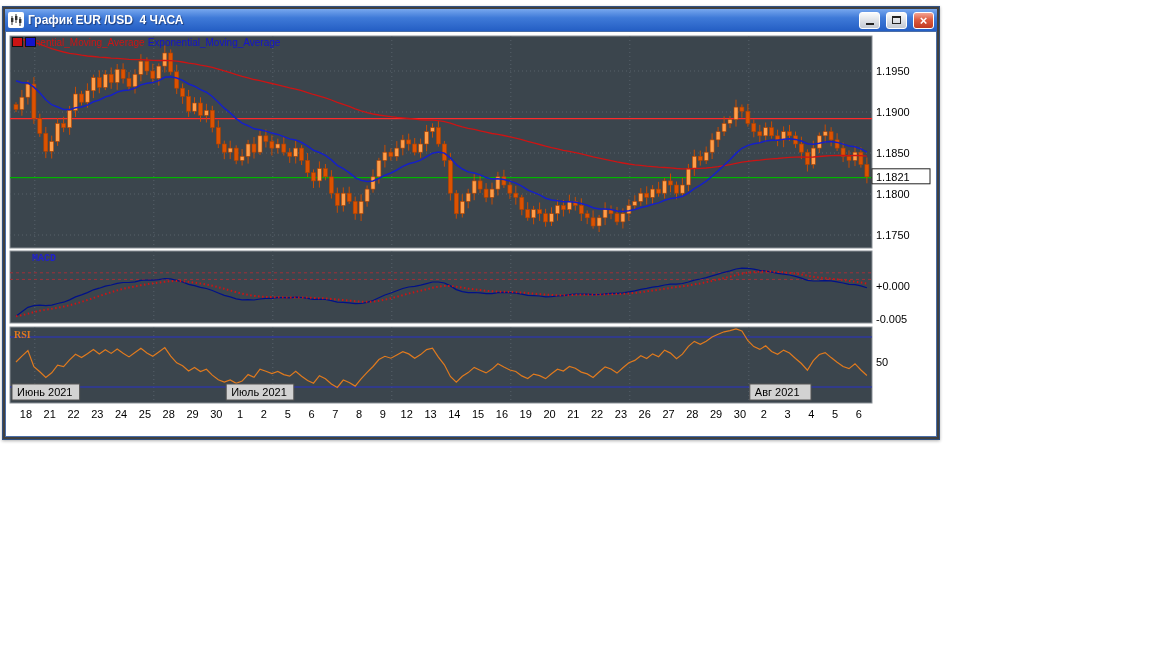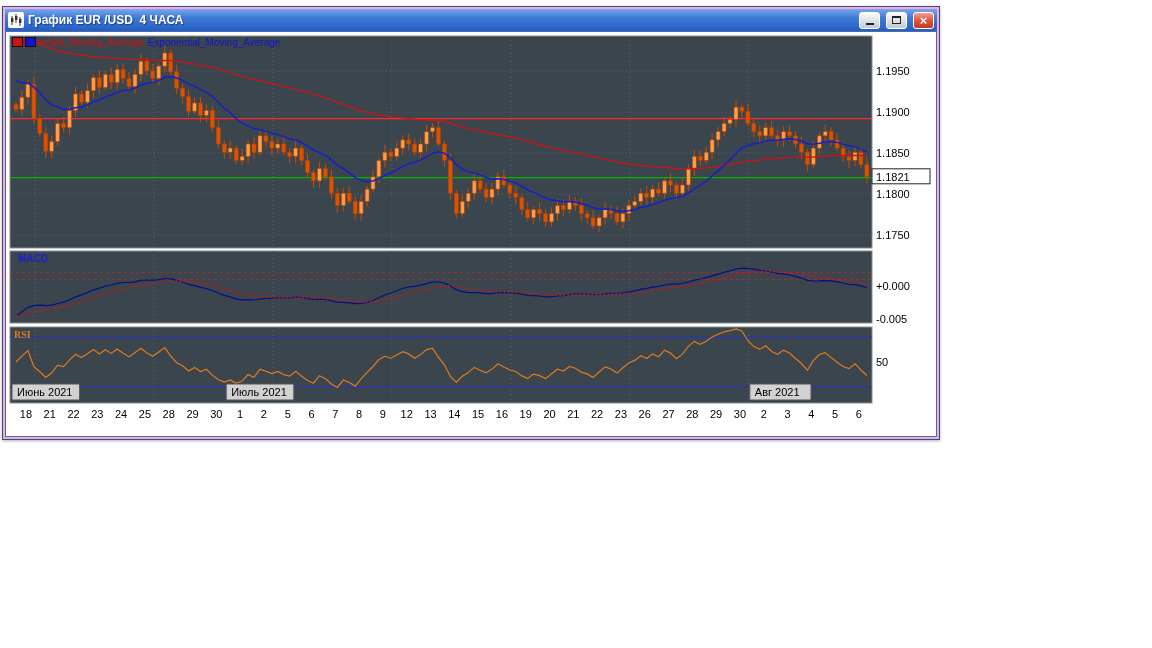--- a/index.html
+++ b/index.html
@@ -1,33 +1,33 @@
 <!DOCTYPE html>
 <html><head>
 <meta charset="utf-8">
 <style>
   html,body{margin:0;padding:0;}
   body{width:1152px;height:648px;background:#ffffff;font-family:"Liberation Sans",sans-serif;overflow:hidden;position:relative;}
-  .window{position:absolute;left:2px;top:6px;width:938px;border:1px solid #31507f;background:#f9a8d4;padding:2px;box-sizing:border-box;box-shadow:0 1px 3px rgba(0,0,0,.3);}
+  .window{position:absolute;left:2px;top:6px;width:938px;border:1px solid #31507f;background:#404040;padding:2px;box-sizing:border-box;box-shadow:0 1px 3px rgba(0,0,0,.3);}
   .titlebar{height:22px;display:flex;align-items:center;gap:4px;padding:0 3px;background:linear-gradient(180deg,#77a7ee 0%,#3f7ad8 40%,#245ec4 100%);}
   .title{flex:1;color:#fff;font-size:12px;font-weight:700;text-shadow:1px 1px 1px #1c3e7e;white-space:pre;}
   .wbtn{width:21px;height:17px;border:1px solid #fff;border-radius:3px;display:flex;align-items:center;justify-content:center;box-sizing:border-box;padding:0;cursor:pointer;margin-left:2px;}
   .btn-min,.btn-max{background:linear-gradient(180deg,#fbfbfb,#c2c9d4);}
   .btn-close{background:linear-gradient(180deg,#f5a493,#dd5b40 45%,#c03a22);}
   .glyph-min{width:8px;height:2px;background:#222;margin-top:8px;}
   .glyph-max{width:9px;height:8px;border:1px solid #222;border-top-width:2px;box-sizing:border-box;}
   .btn-close span{color:#fff;font-size:13px;font-weight:700;line-height:1;}
   .client{position:relative;height:404px;background:#ffffff;border:1px solid #4a6ea8;overflow:hidden;}
   #chart-svg{display:block;}
   svg text{font-family:"Liberation Sans",sans-serif;}
   .legend{position:absolute;left:6px;top:5px;font-size:10px;white-space:nowrap;}
   .legend-chips{position:absolute;left:0;top:0;display:flex;gap:2px;}
   .legend-chip{width:11px;height:10px;border:1px solid #111;box-sizing:border-box;display:inline-block;}
   .pane-label{position:absolute;font-size:10px;font-weight:700;}
-  #macd-label{left:12px;top:221px;}
+  #macd-label{left:26px;top:221px;font-family:Liberation Mono, monospace;}
   #rsi-label{left:8px;top:297px;font-family:Liberation Serif, serif;}
 </style>
 </head>
 <body>
 
 <div class="window">
   <div class="titlebar">
     <svg width="16" height="16">
       <rect x="0" y="0" width="16" height="16" rx="2" fill="#ffffff"></rect>
       <line x1="4" y1="4" x2="4" y2="13" stroke="#333" stroke-width="1"></line>

